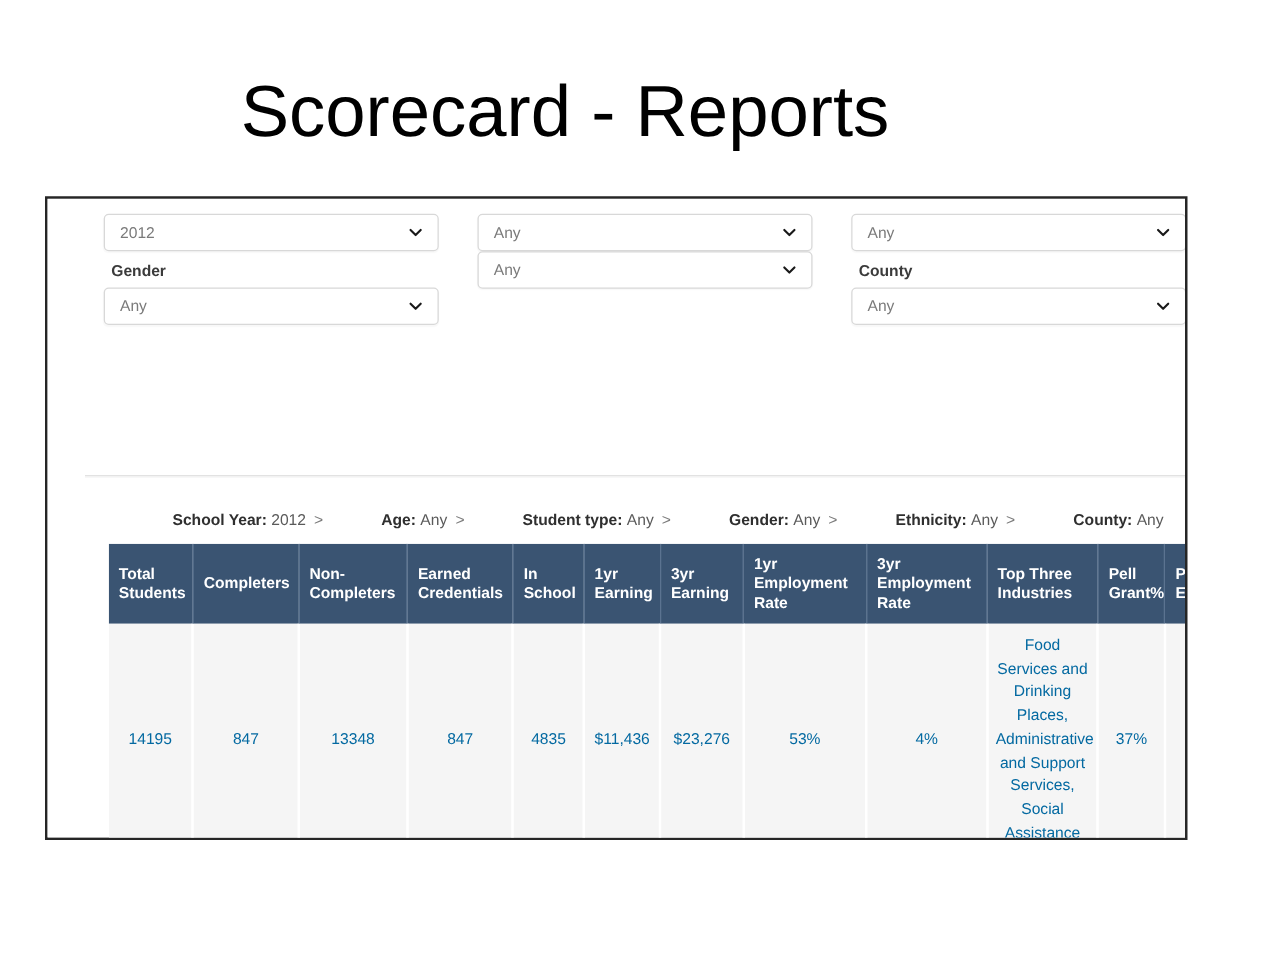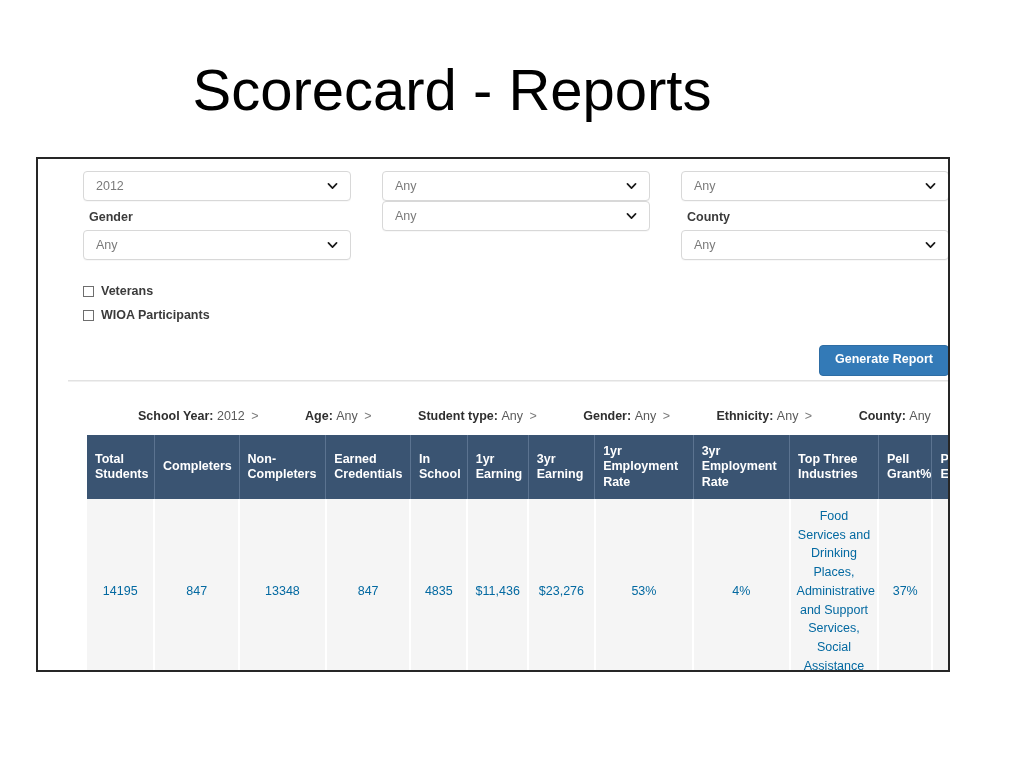--- a/index.html
+++ b/index.html
@@ -296,32 +296,21 @@
             <span class="chev">
               <svg viewBox="0 0 16 16" width="13" height="13">
                 <path d="M3 5.5 L8 10.5 L13 5.5" fill="none" stroke="#1a1a1a" stroke-width="2.1" stroke-linecap="round" stroke-linejoin="round"></path>
               </svg>
             </span>
           </div>
         </div>
       </div>
     </div>
 
-    <div class="checks">
-      <div class="check-row">
-        <span class="cbox"></span>
-        <span class="check-label">Veterans</span>
-      </div>
-      <div class="check-row">
-        <span class="cbox"></span>
-        <span class="check-label">WIOA Participants</span>
-      </div>
-    </div>
-
-    <button class="btn-generate">Generate Report</button>
+
 
     <div class="divider"></div>
 
     <div class="breadcrumb" id="breadcrumb"><span class="bc-key">School Year: </span><span class="bc-val">2012</span><span class="bc-sep"> &gt; </span><span class="bc-key">Age: </span><span class="bc-val">Any</span><span class="bc-sep"> &gt; </span><span class="bc-key">Student type: </span><span class="bc-val">Any</span><span class="bc-sep"> &gt; </span><span class="bc-key">Gender: </span><span class="bc-val">Any</span><span class="bc-sep"> &gt; </span><span class="bc-key">Ethnicity: </span><span class="bc-val">Any</span><span class="bc-sep"> &gt; </span><span class="bc-key">County: </span><span class="bc-val">Any</span></div>
 
     <div class="table-wrap">
       <table class="report">
         <colgroup id="report-colgroup">
             <col style="width: 63px;">
             <col style="width: 79px;">

